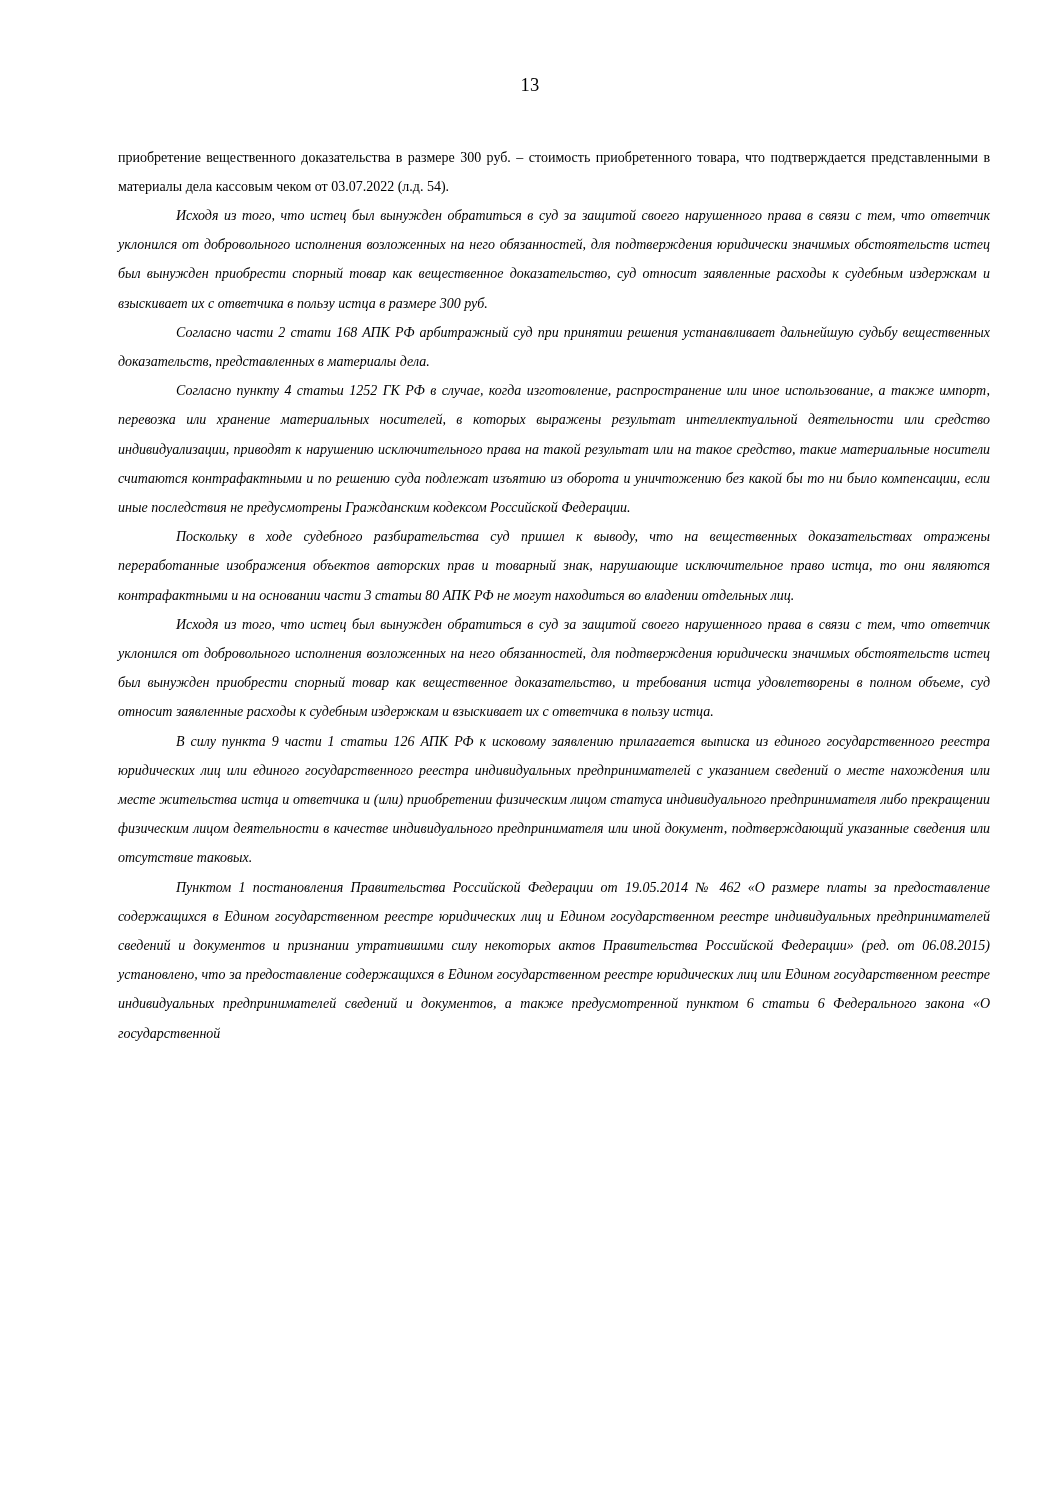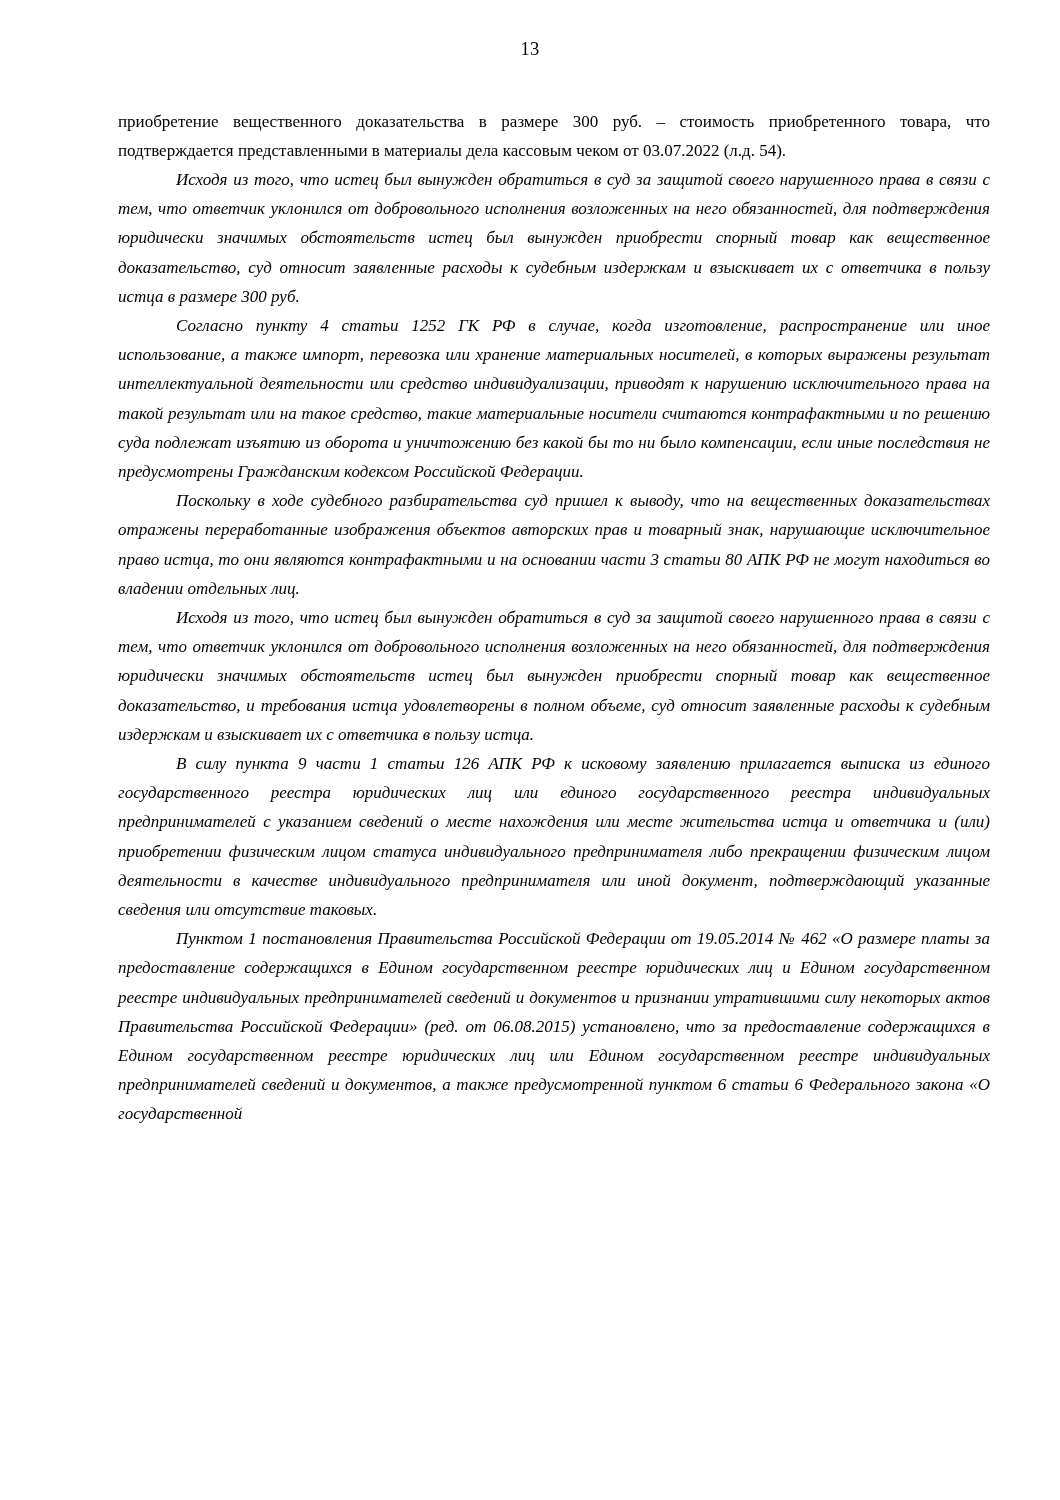--- a/index.html
+++ b/index.html
@@ -12,59 +12,60 @@
     height: 1500px;
     font-family: "Liberation Serif", "DejaVu Serif", serif;
     color: #000000;
     overflow: hidden;
   }
   .page {
     position: relative;
     width: 1060px;
     height: 1148px;
     box-sizing: border-box;
-    padding: 40px 70px 40px 118px;
+    padding: 76px 70px 40px 118px;
   }
   .page-number {
     text-align: center;
     font-size: 18.5px;
     line-height: 1;
     margin: 0 0 48px 0;
     letter-spacing: 0.2px;
     
     padding-right: 48px;
   }
   .body-text {
     width: 872px;
   }
   .body-text p {
     margin: 0;
     text-align: justify;
     text-justify: inter-word;
-    font-size: 17px;
+    font-size: 14px;
     line-height: 29.2px;
     text-indent: 0;
     hyphens: none;
   }
   .body-text p.indent {
     text-indent: 58px;
     font-style: italic;
   }
   
 </style>
 </head>
 <body>
 
 <div class="page">
 
   <div class="page-number">13</div>
 
   <div class="body-text">
     <p>приобретение вещественного доказательства в размере 300 руб. – стоимость приобретенного товара, что подтверждается представленными в материалы дела кассовым чеком от 03.07.2022 (л.д. 54).</p>
     <p class="indent">Исходя из того, что истец был вынужден обратиться в суд за защитой своего нарушенного права в связи с тем, что ответчик уклонился от добровольного исполнения возложенных на него обязанностей, для подтверждения юридически значимых обстоятельств истец был вынужден приобрести спорный товар как вещественное доказательство, суд относит заявленные расходы к судебным издержкам и взыскивает их с ответчика в пользу истца в размере 300 руб.</p>
+    <p class="indent">Согласно части 2 стати 168 АПК РФ арбитражный суд при принятии решения устанавливает дальнейшую судьбу вещественных доказательств, представленных в материалы дела.</p>
     <p class="indent">Согласно пункту 4 статьи 1252 ГК РФ в случае, когда изготовление, распространение или иное использование, а также импорт, перевозка или хранение материальных носителей, в которых выражены результат интеллектуальной деятельности или средство индивидуализации, приводят к нарушению исключительного права на такой результат или на такое средство, такие материальные носители считаются контрафактными и по решению суда подлежат изъятию из оборота и уничтожению без какой бы то ни было компенсации, если иные последствия не предусмотрены Гражданским кодексом Российской Федерации.</p>
     <p class="indent">Поскольку в ходе судебного разбирательства суд пришел к выводу, что на вещественных доказательствах отражены переработанные изображения объектов авторских прав и товарный знак, нарушающие исключительное право истца, то они являются контрафактными и на основании части 3 статьи 80 АПК РФ не могут находиться во владении отдельных лиц.</p>
     <p class="indent">Исходя из того, что истец был вынужден обратиться в суд за защитой своего нарушенного права в связи с тем, что ответчик уклонился от добровольного исполнения возложенных на него обязанностей, для подтверждения юридически значимых обстоятельств истец был вынужден приобрести спорный товар как вещественное доказательство, и требования истца удовлетворены в полном объеме, суд относит заявленные расходы к судебным издержкам и взыскивает их с ответчика в пользу истца.</p>
     <p class="indent">В силу пункта 9 части 1 статьи 126 АПК РФ к исковому заявлению прилагается выписка из единого государственного реестра юридических лиц или единого государственного реестра индивидуальных предпринимателей с указанием сведений о месте нахождения или месте жительства истца и ответчика и (или) приобретении физическим лицом статуса индивидуального предпринимателя либо прекращении физическим лицом деятельности в качестве индивидуального предпринимателя или иной документ, подтверждающий указанные сведения или отсутствие таковых.</p>
     <p class="indent">Пунктом 1 постановления Правительства Российской Федерации от 19.05.2014 № 462 «О размере платы за предоставление содержащихся в Едином государственном реестре юридических лиц и Едином государственном реестре индивидуальных предпринимателей сведений и документов и признании утратившими силу некоторых актов Правительства Российской Федерации» (ред. от 06.08.2015) установлено, что за предоставление содержащихся в Едином государственном реестре юридических лиц или Едином государственном реестре индивидуальных предпринимателей сведений и документов, а также предусмотренной пунктом 6 статьи 6 Федерального закона «О государственной</p>
   </div>
 
 </div>
 
 </body></html>

